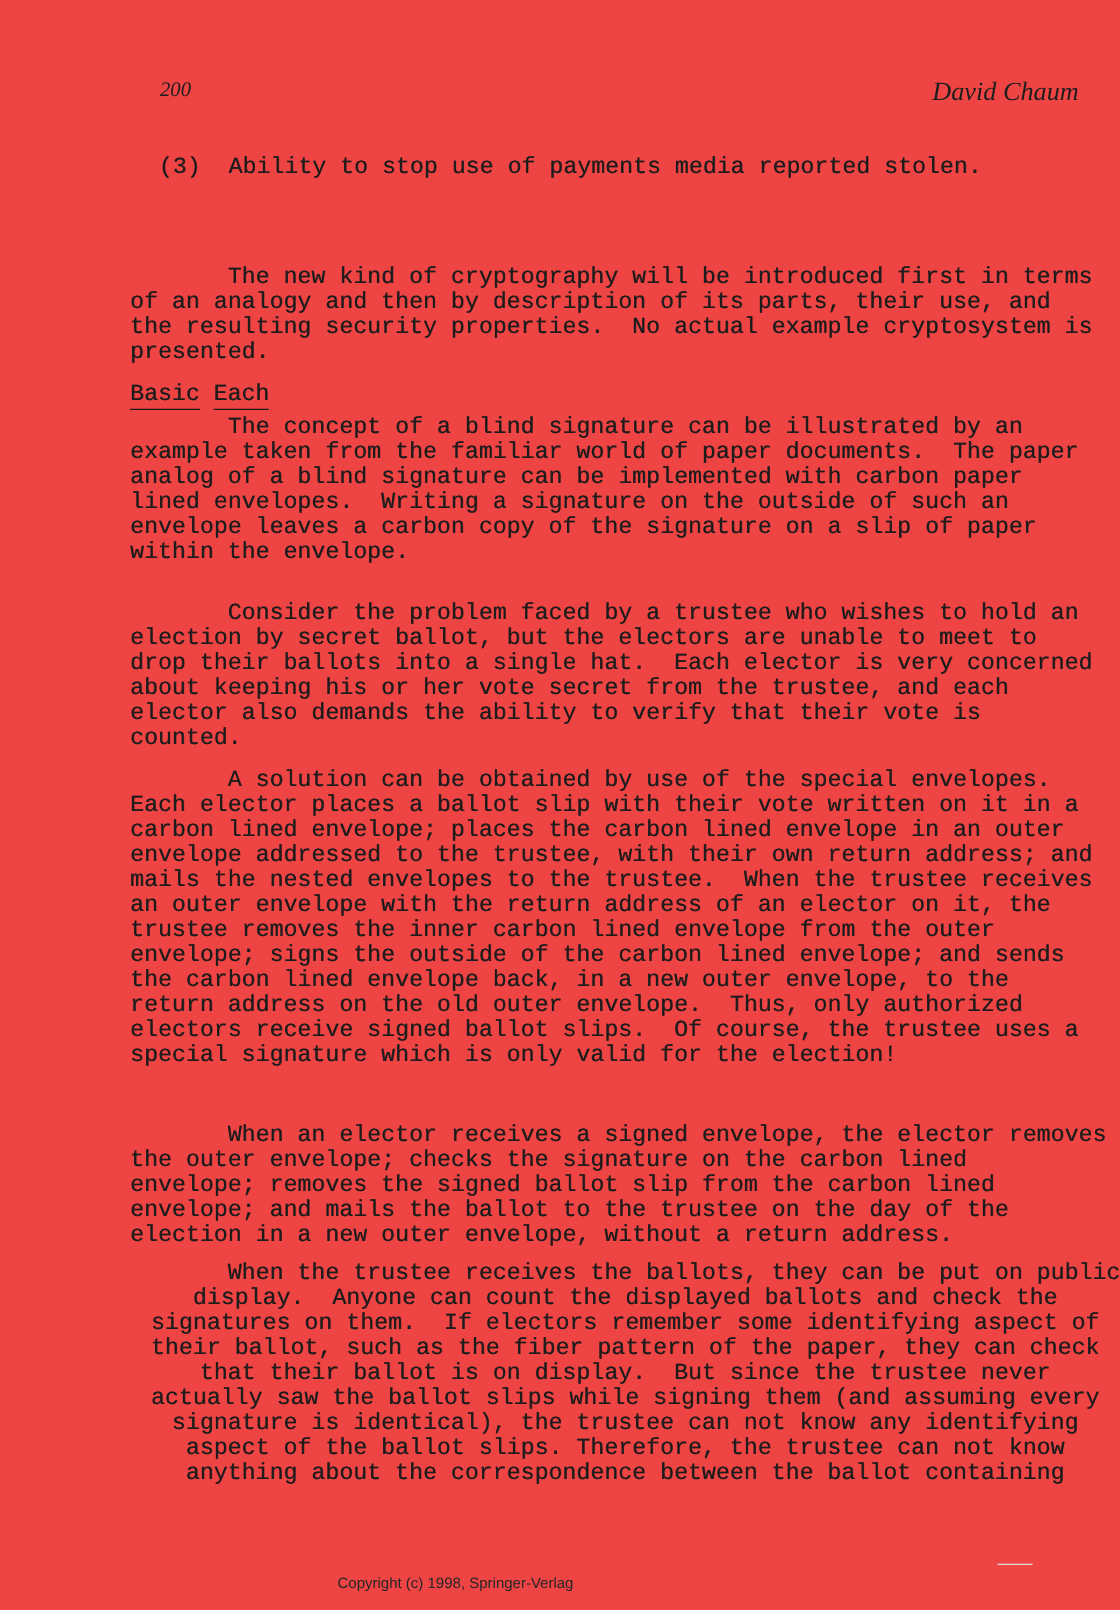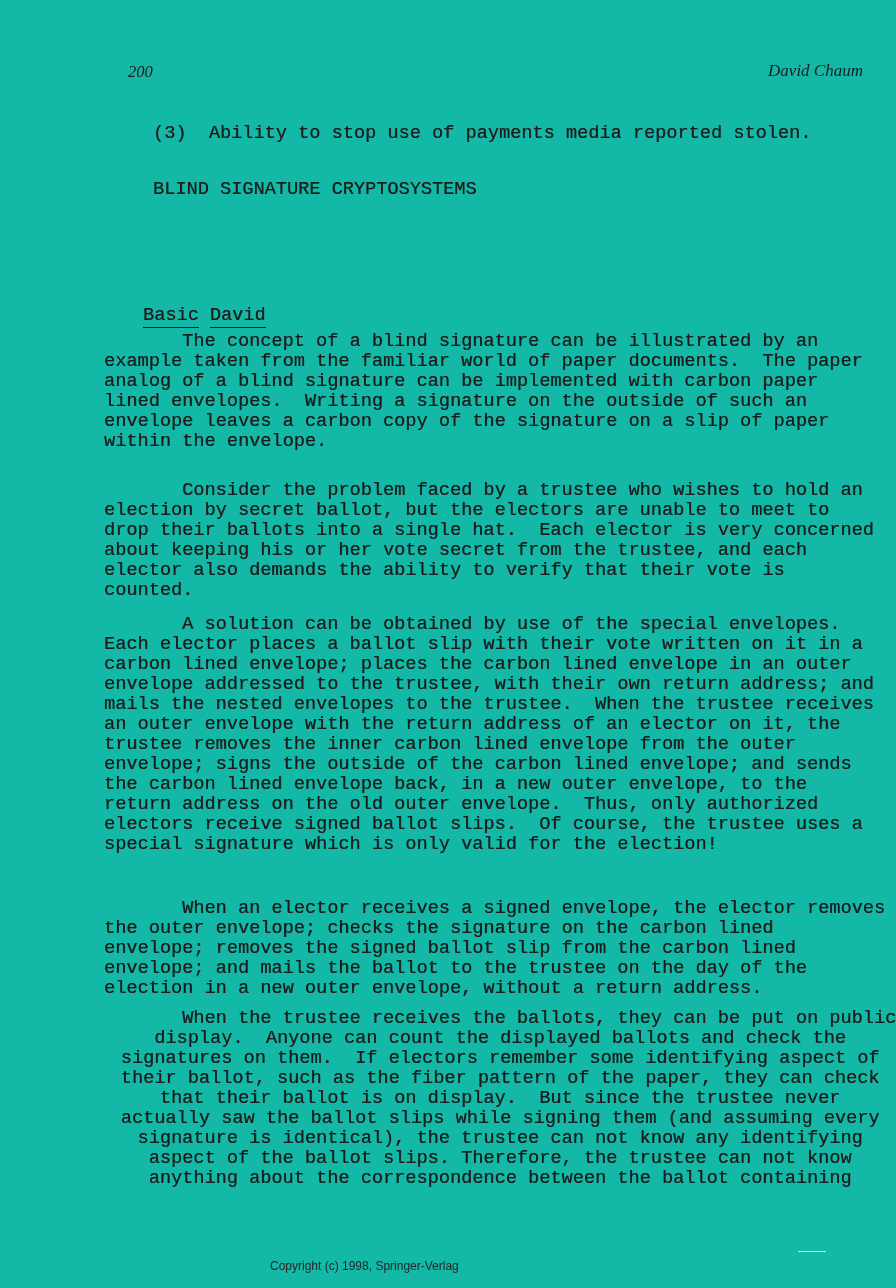--- a/index.html
+++ b/index.html
@@ -4,63 +4,62 @@
 <style>
   html, body { margin: 0; padding: 0; }
   body {
     width: 896px; height: 1288px;
     background: #ffffff;
     position: relative;
     overflow: hidden;
   }
   .page {
     position: absolute; inset: 0;
-    background: #14b8a6;
+    background: #ef4444;
   }
   
   .hdr {
     position: absolute;
     font-family: "Liberation Serif", "DejaVu Serif", serif;
     font-style: italic;
-    font-size: 17px;
+    font-size: 21px;
     color: #1e1e1e;
     white-space: pre;
   }
   #page-num  { left: 128px; top: 62px; font-size: 16.5px; }
   #run-title { right: 33px; top: 61px; }
 
   
   .mono {
     position: absolute;
     left: 104px;
     font-family: "Liberation Mono", "DejaVu Sans Mono", monospace;
     font-size: 18.6px;
     line-height: 20px;
     color: #1c1c1c;
     white-space: pre;
     letter-spacing: 0px;
     text-shadow: 0.35px 0 0 rgba(25,25,25,0.7);
   }
-  .indent2 { left: 127px; margin-left: 26px; }
+  .indent2 { left: 127px; }
 
   #b-list    { top: 124px; }
   #b-section { top: 180px; }
   #b-intro   { top: 212px; }
   #b-subhead { top: 306px; }
   #b-concept { top: 332px; }
   #b-consider{ top: 481px; }
   #b-solution{ top: 615px; }
   #b-elector { top: 899px; }
   #b-trustee { top: 1009px; text-align: center; }
 
   #b-subhead span {
     border-bottom: 1.7px solid #1c1c1c;
     padding-bottom: 1px;
     display: inline-block;
-    margin-left: 39px;
   }
   #b-subhead span + span { margin-left: 11px; }
 
   
   .footer {
     position: absolute;
     left: 270px; top: 1259px;
     font-family: "Liberation Sans", "DejaVu Sans", sans-serif;
     font-size: 12px;
     color: #262626;
@@ -78,24 +77,27 @@
 <body>
 
 <div class="page">
 
   <div id="page-num" class="hdr">200</div>
 
   <div id="run-title" class="hdr">David Chaum</div>
 
   <div id="b-list" class="mono indent2">(3)  Ability to stop use of payments media reported stolen.</div>
 
-  <div id="b-section" class="mono indent2">BLIND SIGNATURE CRYPTOSYSTEMS</div>
 
+  <div id="b-intro" class="mono">       The new kind of cryptography will be introduced first in terms
+of an analogy and then by description of its parts, their use, and
+the resulting security properties.  No actual example cryptosystem is
+presented.</div>
 
-  <div id="b-subhead" class="mono"><span>Basic</span><span>David</span></div>
+  <div id="b-subhead" class="mono"><span>Basic</span><span>Each</span></div>
 
   <div id="b-concept" class="mono">       The concept of a blind signature can be illustrated by an
 example taken from the familiar world of paper documents.  The paper
 analog of a blind signature can be implemented with carbon paper
 lined envelopes.  Writing a signature on the outside of such an
 envelope leaves a carbon copy of the signature on a slip of paper
 within the envelope.</div>
 
   <div id="b-solution" class="mono">       A solution can be obtained by use of the special envelopes.
 Each elector places a ballot slip with their vote written on it in a

